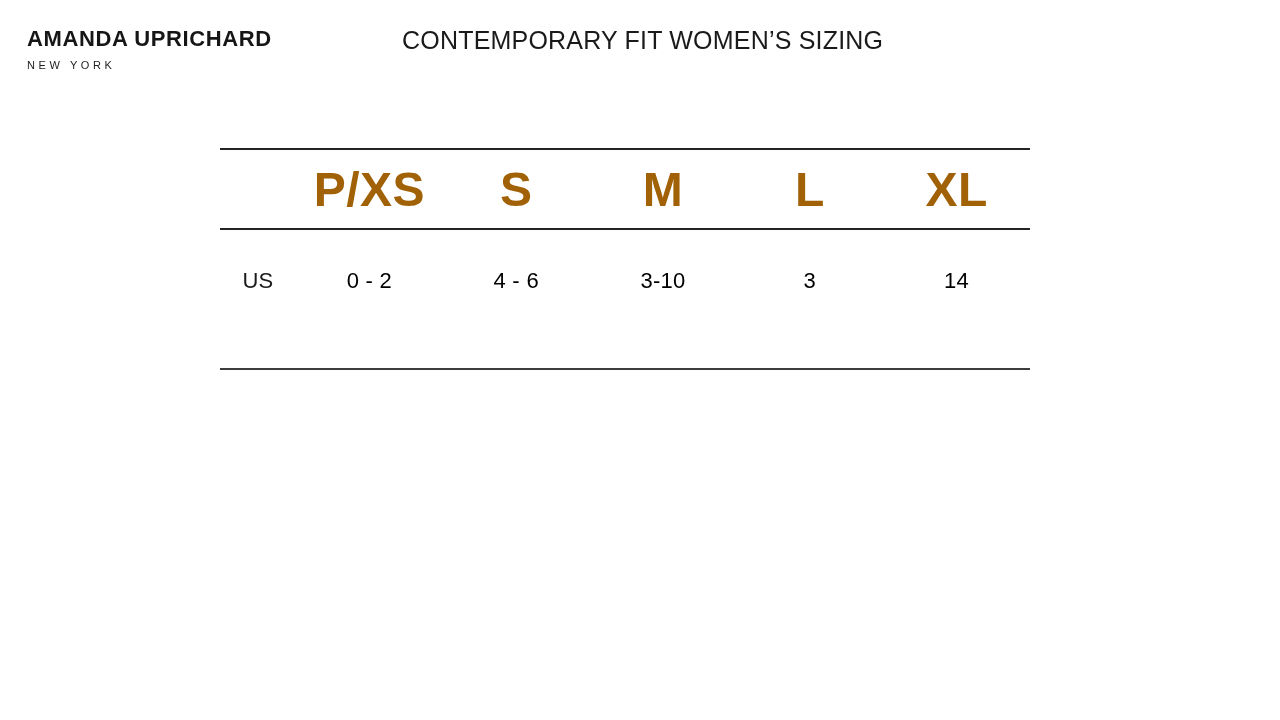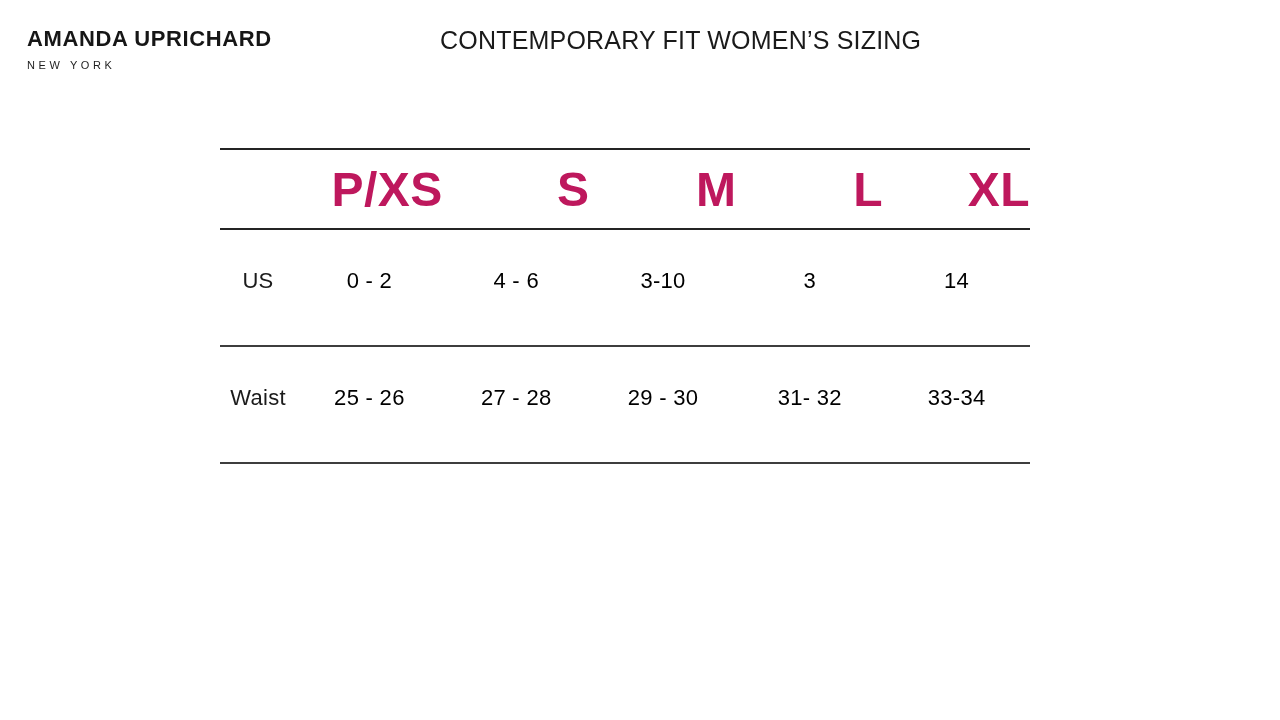--- a/index.html
+++ b/index.html
@@ -35,21 +35,21 @@
     font-size: 11px;
     font-weight: 400;
     letter-spacing: 3.6px;
     color: #1e1e1e;
     white-space: nowrap;
   }
 
   
   .page-title {
     position: absolute;
-    left: 440px;
+    left: 402px;
     top: 26px;
     margin: 0;
     font-size: 25px;
     font-weight: 400;
     letter-spacing: 0.2px;
     color: #1a1a1a;
     white-space: nowrap;
   }
 
   
@@ -65,29 +65,29 @@
   col.label-col { width: 76px; }
   col.size-col  { width: 146.8px; }
 
   thead tr {
     height: 80px;
     border-bottom: 2px solid #242424;
   }
   thead th {
     font-size: 48px;
     font-weight: 700;
-    color: #be185d;
-    text-align: right;
+    color: #a16207;
+    text-align: center;
     vertical-align: middle;
     padding: 0;
     letter-spacing: 0.5px;
   }
 
   tbody tr {
-    height: 117px;
+    height: 140px;
     border-bottom: 2px solid #3d3d3d;
   }
   tbody th, tbody td {
     font-size: 22px;
     font-weight: 400;
     color: #000000;
     text-align: center;
     vertical-align: top;
     padding: 38px 0 0 0;
     letter-spacing: 0.3px;
@@ -129,22 +129,14 @@
   </thead>
   <tbody>
     <tr>
       <th>US</th>
       <td>0 - 2</td>
       <td>4 - 6</td>
       <td>3-10</td>
       <td>3</td>
       <td>14</td>
     </tr>
-    <tr>
-      <th>Waist</th>
-      <td>25 - 26</td>
-      <td>27 - 28</td>
-      <td>29 - 30</td>
-      <td>31- 32</td>
-      <td>33-34</td>
-    </tr>
   </tbody>
 </table>
 
 </body></html>

